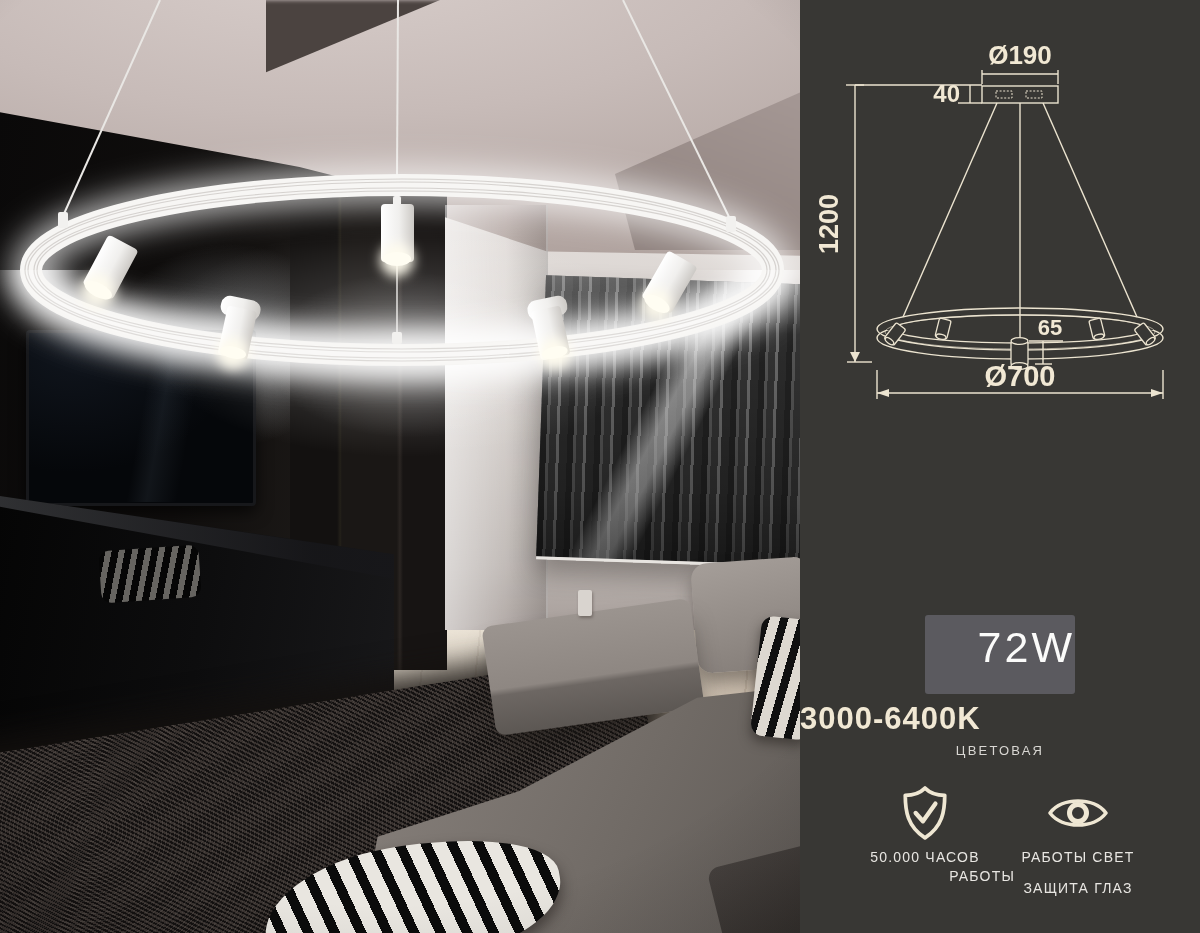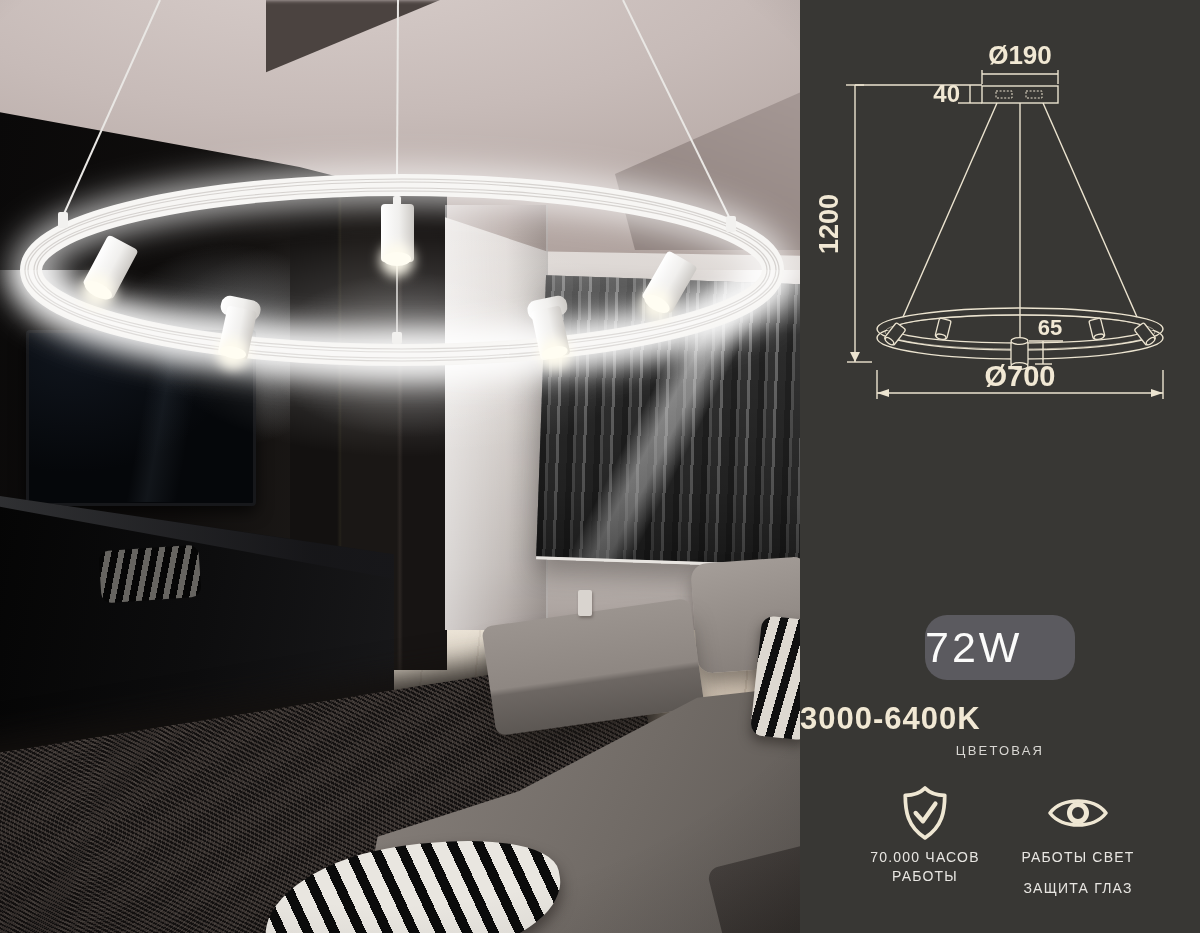--- a/index.html
+++ b/index.html
@@ -97,22 +97,22 @@
     background:radial-gradient(50% 50% at 50% 50%,rgba(255,255,255,.30),rgba(255,255,255,0) 72%);}
   .lamp-svg{left:0;top:0;width:800px;height:560px;}
   .vignette{left:0;top:0;width:800px;height:933px;pointer-events:none;
     background:radial-gradient(125% 100% at 48% 42%,rgba(0,0,0,0) 55%,rgba(8,6,6,.42) 100%);}
 
   
   .panel{left:800px;top:0;width:400px;height:933px;background:#383734;}
   .diagram-svg{left:0;top:0;width:400px;height:470px;}
   .diagram-svg text{font-family:"Liberation Sans",sans-serif;font-weight:bold;fill:#f1e8d4;}
 
-  .wattage-badge{left:125px;top:615px;width:150px;height:65px;border-radius:22px;background:#5b5a5f;
-    color:#fbfbfa;font-size:43px;letter-spacing:3px;text-align:left;line-height:65px;font-weight:400;}
+  .wattage-badge{left:125px;top:615px;width:150px;height:79px;border-radius:3px;background:#5b5a5f;
+    color:#fbfbfa;font-size:43px;letter-spacing:3px;text-align:right;line-height:65px;font-weight:400;}
   .color-temp{left:0;top:701px;width:447px;text-align:left;color:#f1e8d4;
     font-size:31px;font-weight:bold;letter-spacing:1px;}
   .color-temp-caption{left:0;top:742px;width:400px;text-align:center;color:#d9d7d3;
     font-size:13px;letter-spacing:2.2px;line-height:17px;}
   .feature{top:786px;width:180px;text-align:center;transform:translateX(-50%);}
   .feature-1{left:125px;} .feature-2{left:278px;}
   .feature .f-icon{position:static;display:block;margin:0 auto;}
   .feature .f-label{position:static;display:block;margin-top:8px;color:#e8e6e2;
     font-size:14px;letter-spacing:1.2px;line-height:19px;}
 </style>
@@ -311,22 +311,22 @@
     <div class="color-temp">3000-6400K</div>
     <div class="color-temp-caption">
       <span style="position:static;display:block;">ЦВЕТОВАЯ</span>
     </div>
 
     <div class="feature feature-1">
       <svg class="f-icon" width="46" height="54" viewBox="0 0 44 52">
         <path d="M22 2 C27 7 35 9 41 9 C41 24 39 39 22 50 C5 39 3 24 3 9 C9 9 17 7 22 2 Z" fill="none" stroke="#efe7d3" stroke-width="3.6" stroke-linejoin="round"></path>
         <polyline points="13,26 20,34 32,17" fill="none" stroke="#efe7d3" stroke-width="4.2" stroke-linecap="round" stroke-linejoin="round"></polyline>
       </svg>
-      <span class="f-label">70.000 ЧАСОВ</span>
-      <span class="f-label" style="margin-top:0;">РАБОТЫ</span>
+      <span class="f-label">50.000 ЧАСОВ</span>
+      <span class="f-label" style="margin-top:0;text-align:right;">РАБОТЫ</span>
     </div>
 
     <div class="feature feature-2">
       <svg class="f-icon" width="62" height="54" viewBox="0 0 62 54">
         <path d="M3 27 C15 11 47 11 59 27 C47 43 15 43 3 27 Z" fill="none" stroke="#efe7d3" stroke-width="3.6" stroke-linejoin="round"></path>
         <circle cx="31" cy="27" r="8.5" fill="none" stroke="#efe7d3" stroke-width="5"></circle>
       </svg>
       <span class="f-label">РАБОТЫ СВЕТ</span>
       <span class="f-label" style="margin-top:12px;">ЗАЩИТА ГЛАЗ</span>
     </div>

